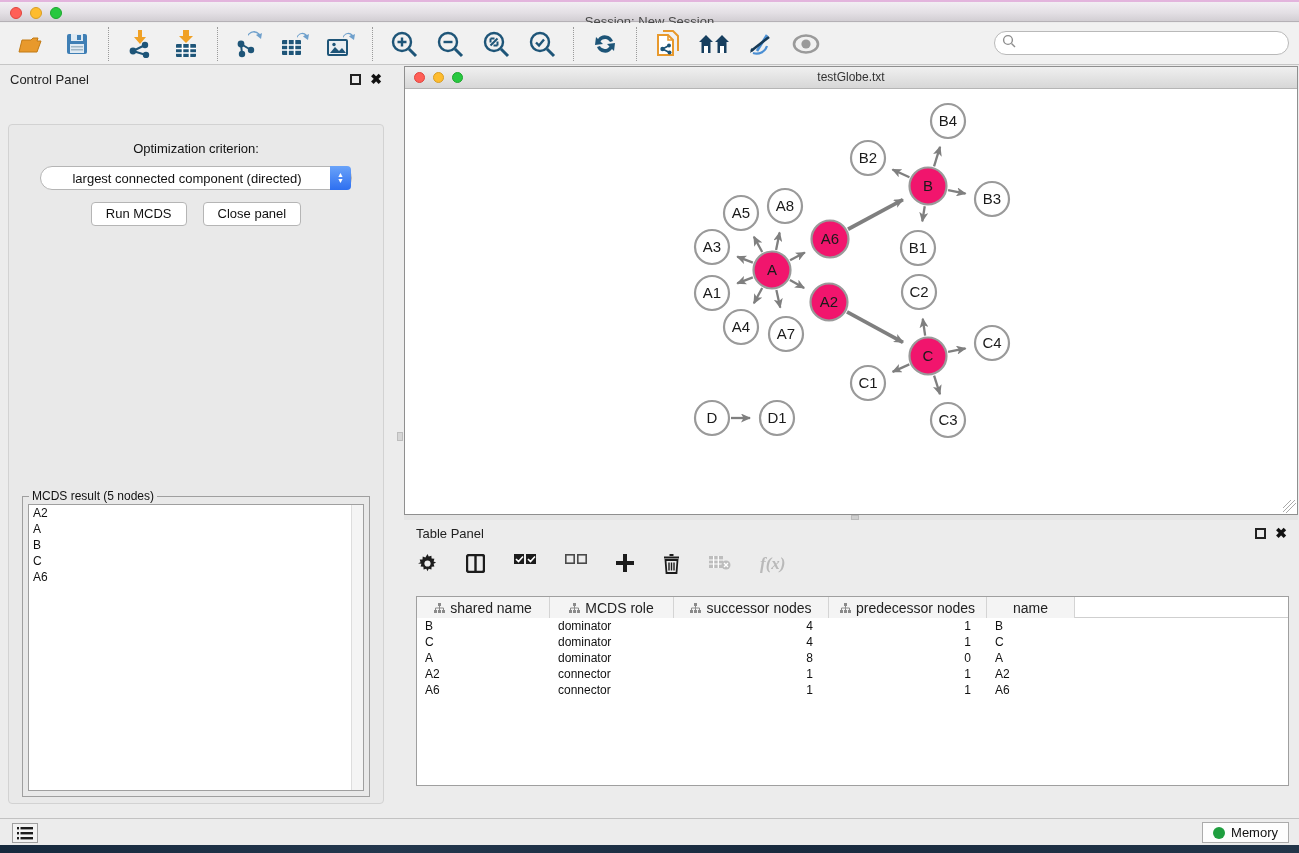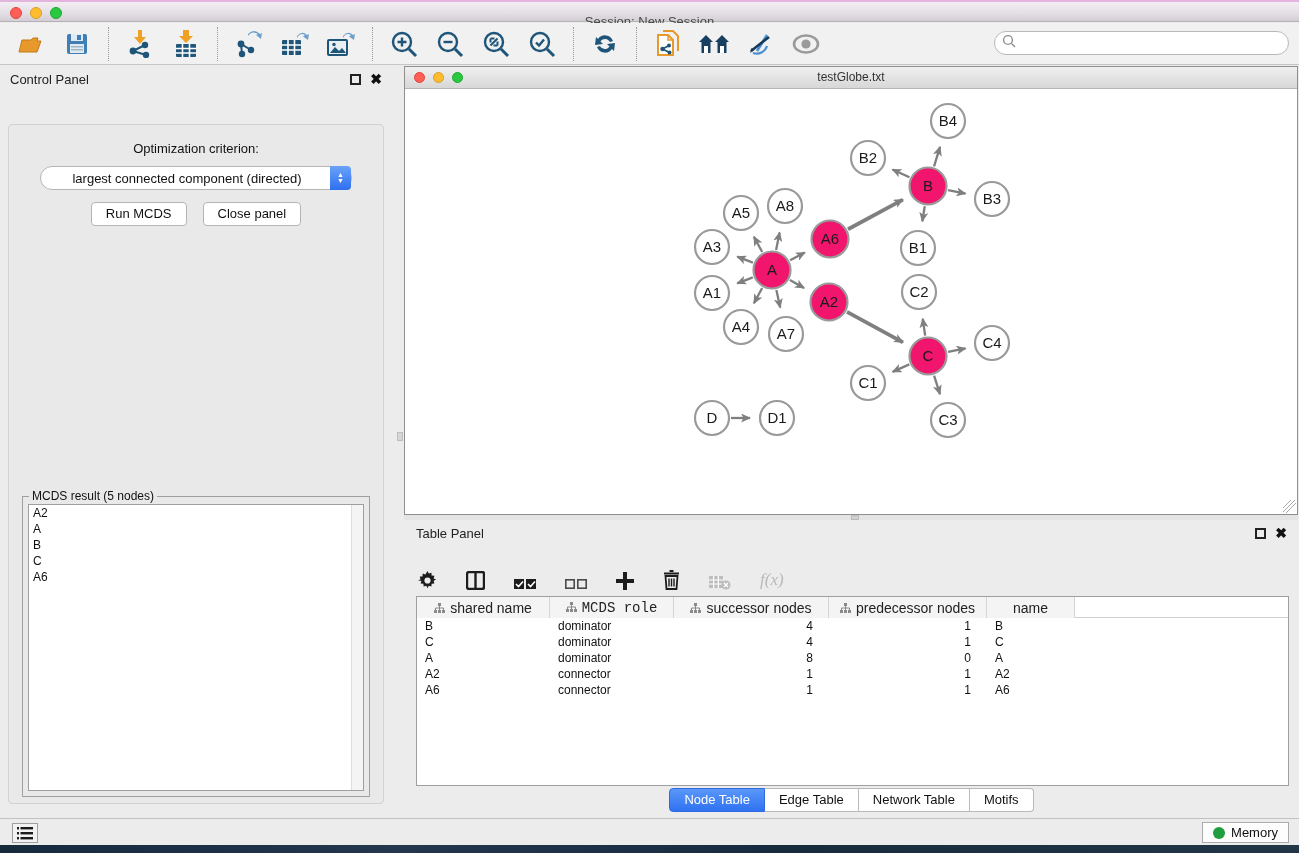--- a/index.html
+++ b/index.html
@@ -90,21 +90,21 @@
       linear-gradient(135deg, transparent 0 5px, #aaa 5px 6px, transparent 6px 8px, #aaa 8px 9px, transparent 9px 11px, #aaa 11px 12px, transparent 12px); }
 
   .splitter-h { position:absolute; left:404px; top:515px; width:894px; height:5px; background:#e4e4e4; }
   .splitter-h .grip { position:absolute; left:50%; top:0; width:8px; height:5px; background:#cfcfcf; border:1px solid #bbb; }
   .splitter-v { position:absolute; left:396px; top:66px; width:8px; height:752px; background:#ececec; }
   .splitter-v .grip { position:absolute; top:366px; left:1px; width:6px; height:9px; background:#d6d6d6; border:1px solid #bdbdbd; }
 
   
   #table-panel { position:absolute; left:404px; top:520px; width:895px; height:296px;
     background:#ececec; }
-  #tp-toolbar { margin:8px 0 0 14px; height:36px; display:flex; align-items:flex-end; gap:29px; }
+  #tp-toolbar { margin:8px 0 0 14px; height:36px; display:flex; align-items:flex-start; gap:29px;font-weight:bold; }
   #tp-toolbar .tbtn { width:auto; height:auto; }
   .fx { font-family:"Liberation Serif", serif; font-style:italic; font-size:17px; color:#b9b9b9; }
   #tp-table { position:absolute; left:12px; right:10px; top:76px; bottom:30px;
     background:#fff; border:1px solid #9f9f9f; overflow:hidden; }
   #tp-header { display:flex; height:21px; border-bottom:1px solid #cfcfcf; background:#fff; }
   .th { position:relative; height:21px; background:#f4f4f4; border-right:1px solid #d4d4d4;
     display:flex; align-items:center; justify-content:center; font-size:14px; color:#222; gap:5px; }
   .th .hier-icon { display:inline-block; }
   .tr { display:flex; height:16px; }
   .td { font-size:12px; color:#111; padding:1px 8px 0; white-space:nowrap; overflow:hidden; }
@@ -524,21 +524,21 @@
               <g fill="#8a8a8a">
                 <rect x="4" y="0" width="3" height="3"></rect>
                 <rect x="0" y="7" width="3" height="3"></rect>
                 <rect x="4" y="7" width="3" height="3"></rect>
                 <rect x="8" y="7" width="3" height="3"></rect>
               </g>
               <path d="M5.5 3 v2 M1.5 7 v-2 h8 v2 M5.5 5 v2" stroke="#8a8a8a" stroke-width="1" fill="none"></path>
             </svg></span>
           <span>shared name</span>
         </div>
-        <div class="th" style="width: 124px; font-family: Liberation Mono, monospace;">
+        <div class="th" style="width: 124px;">
           <span class="hier-icon"><svg width="11" height="10" viewBox="0 0 11 10">
               <g fill="#8a8a8a">
                 <rect x="4" y="0" width="3" height="3"></rect>
                 <rect x="0" y="7" width="3" height="3"></rect>
                 <rect x="4" y="7" width="3" height="3"></rect>
                 <rect x="8" y="7" width="3" height="3"></rect>
               </g>
               <path d="M5.5 3 v2 M1.5 7 v-2 h8 v2 M5.5 5 v2" stroke="#8a8a8a" stroke-width="1" fill="none"></path>
             </svg></span>
           <span>MCDS role</span>
@@ -602,26 +602,20 @@
         </div>
         <div class="tr">
           <div class="td" style="width: 133px;">A6</div>
           <div class="td" style="width: 124px;">connector</div>
           <div class="td num" style="width: 155px;">1</div>
           <div class="td num" style="width: 158px;">1</div>
           <div class="td" style="width: 88px;">A6</div>
         </div>
       </div>
   </div>
-  <div class="bottom-tabs seg-tabs">
-    <span class="seg-tab active">Node Table</span>
-    <span class="seg-tab">Edge Table</span>
-    <span class="seg-tab">Network Table</span>
-    <span class="seg-tab">Motifs</span>
-  </div>
 </div>
 
 <div id="status-bar">
   <div id="list-button">
     <svg width="16" height="13" viewBox="0 0 16 13">
         <g fill="#1c1c1c">
           <rect x="0" y="0" width="2" height="2.4"></rect>
           <rect x="3.5" y="0" width="12.5" height="2.4"></rect>
           <rect x="0" y="5" width="2" height="2.4"></rect>
           <rect x="3.5" y="5" width="12.5" height="2.4"></rect>

